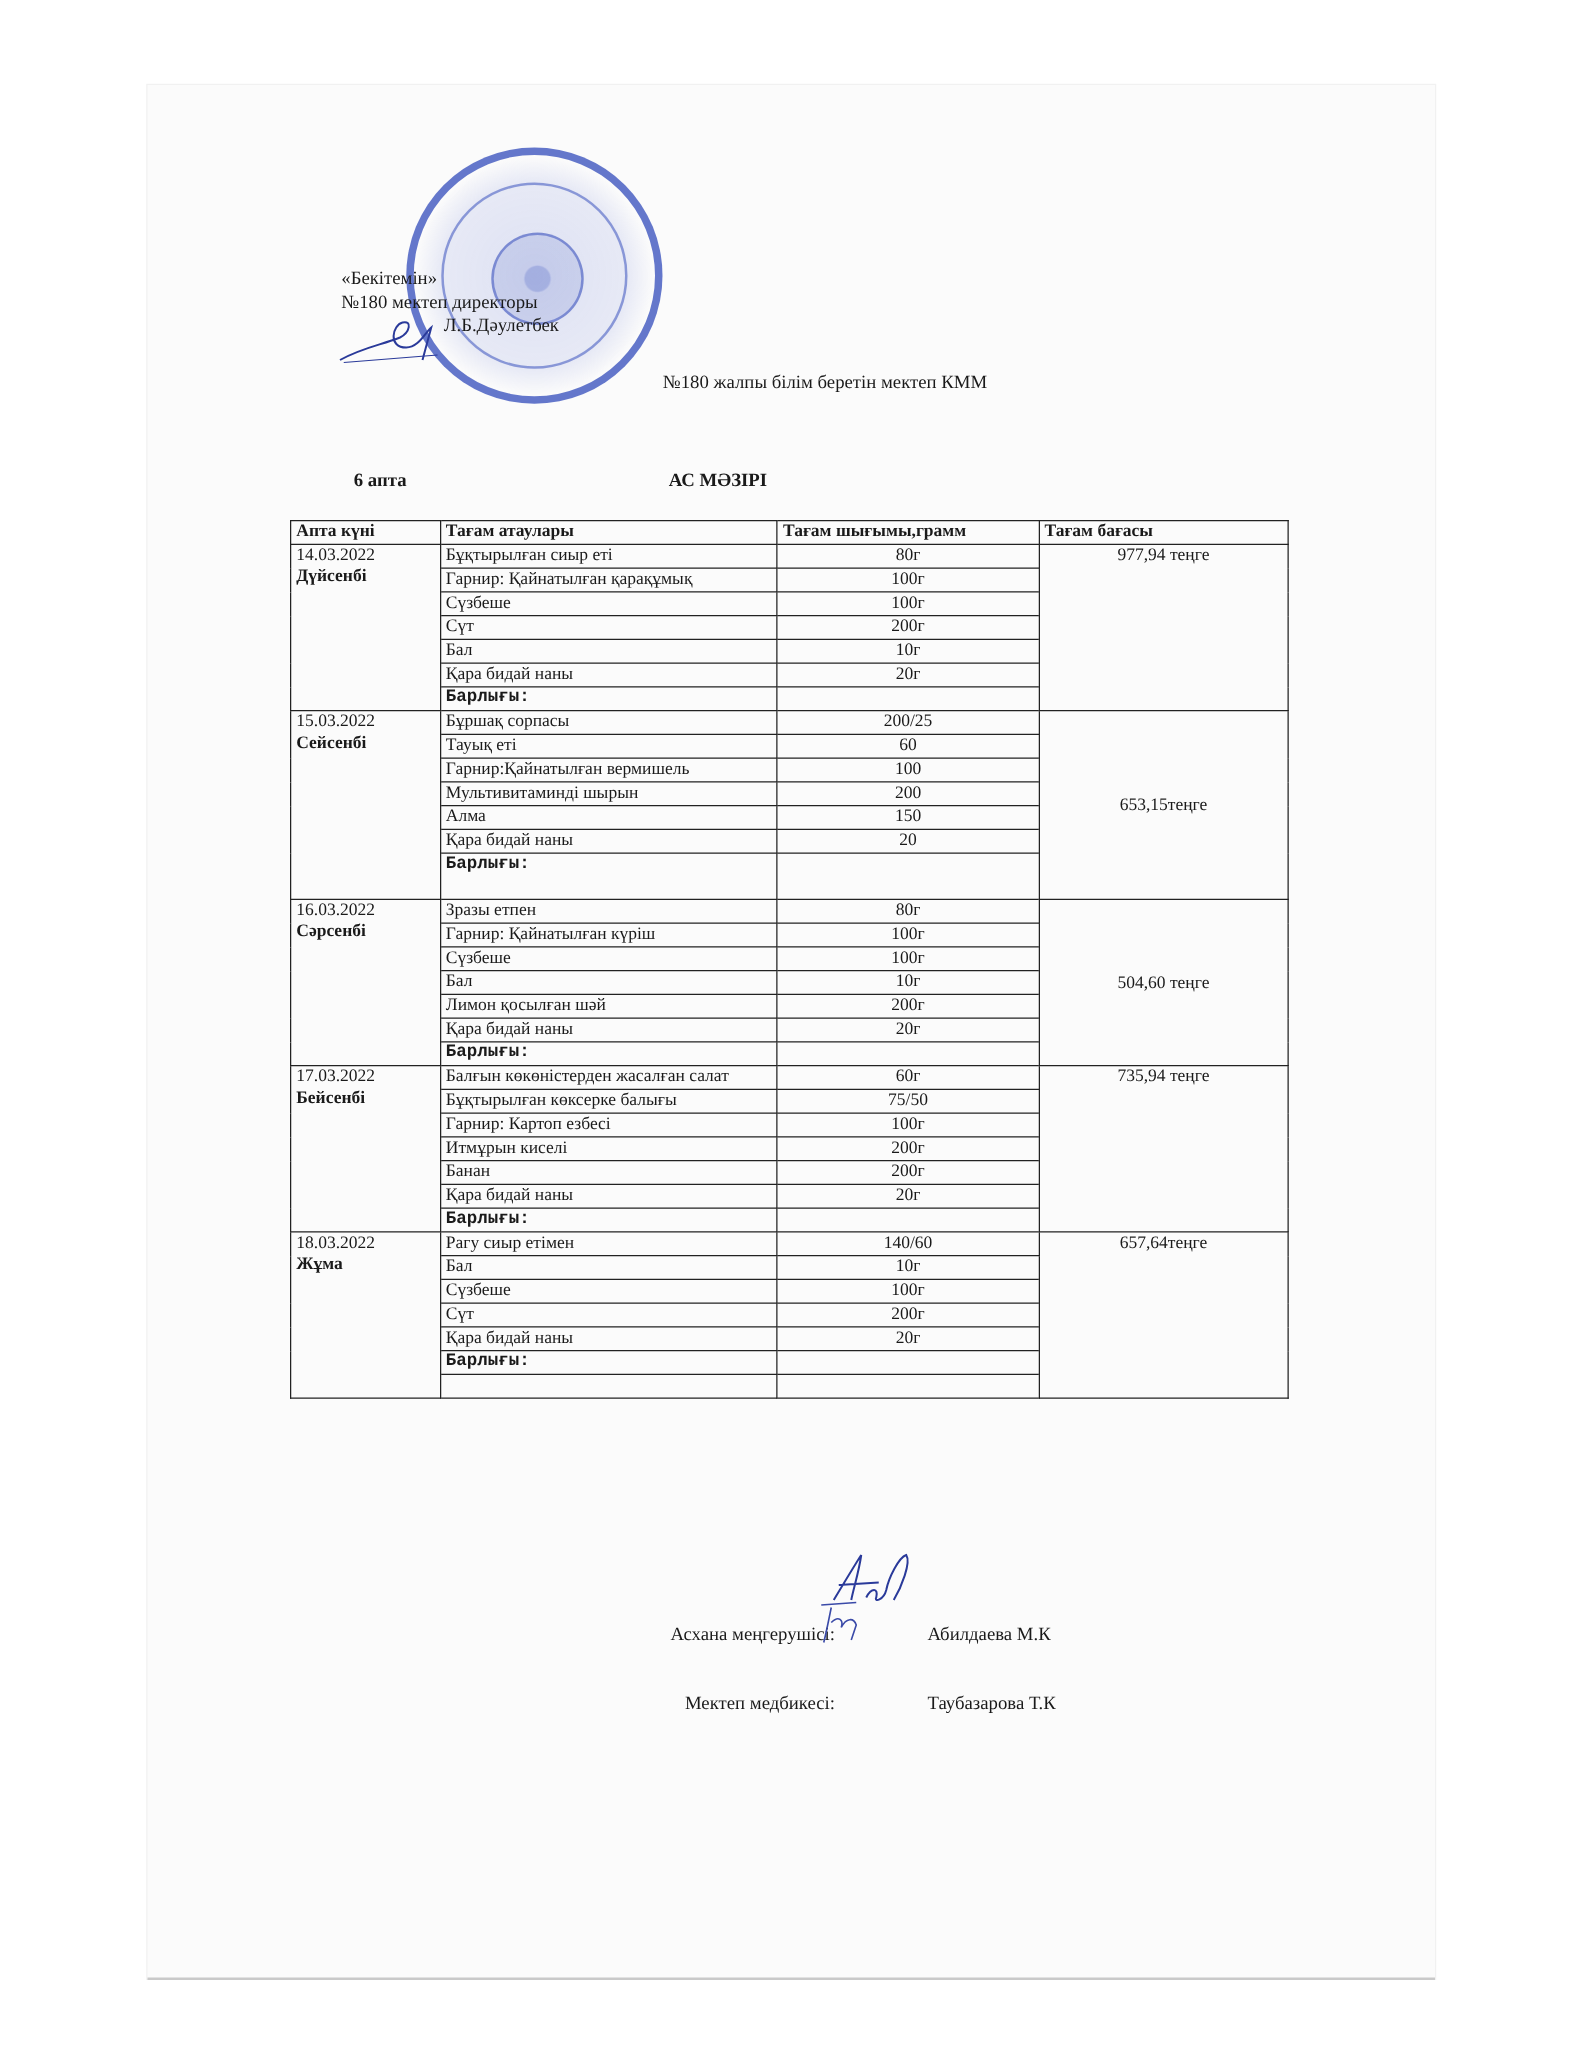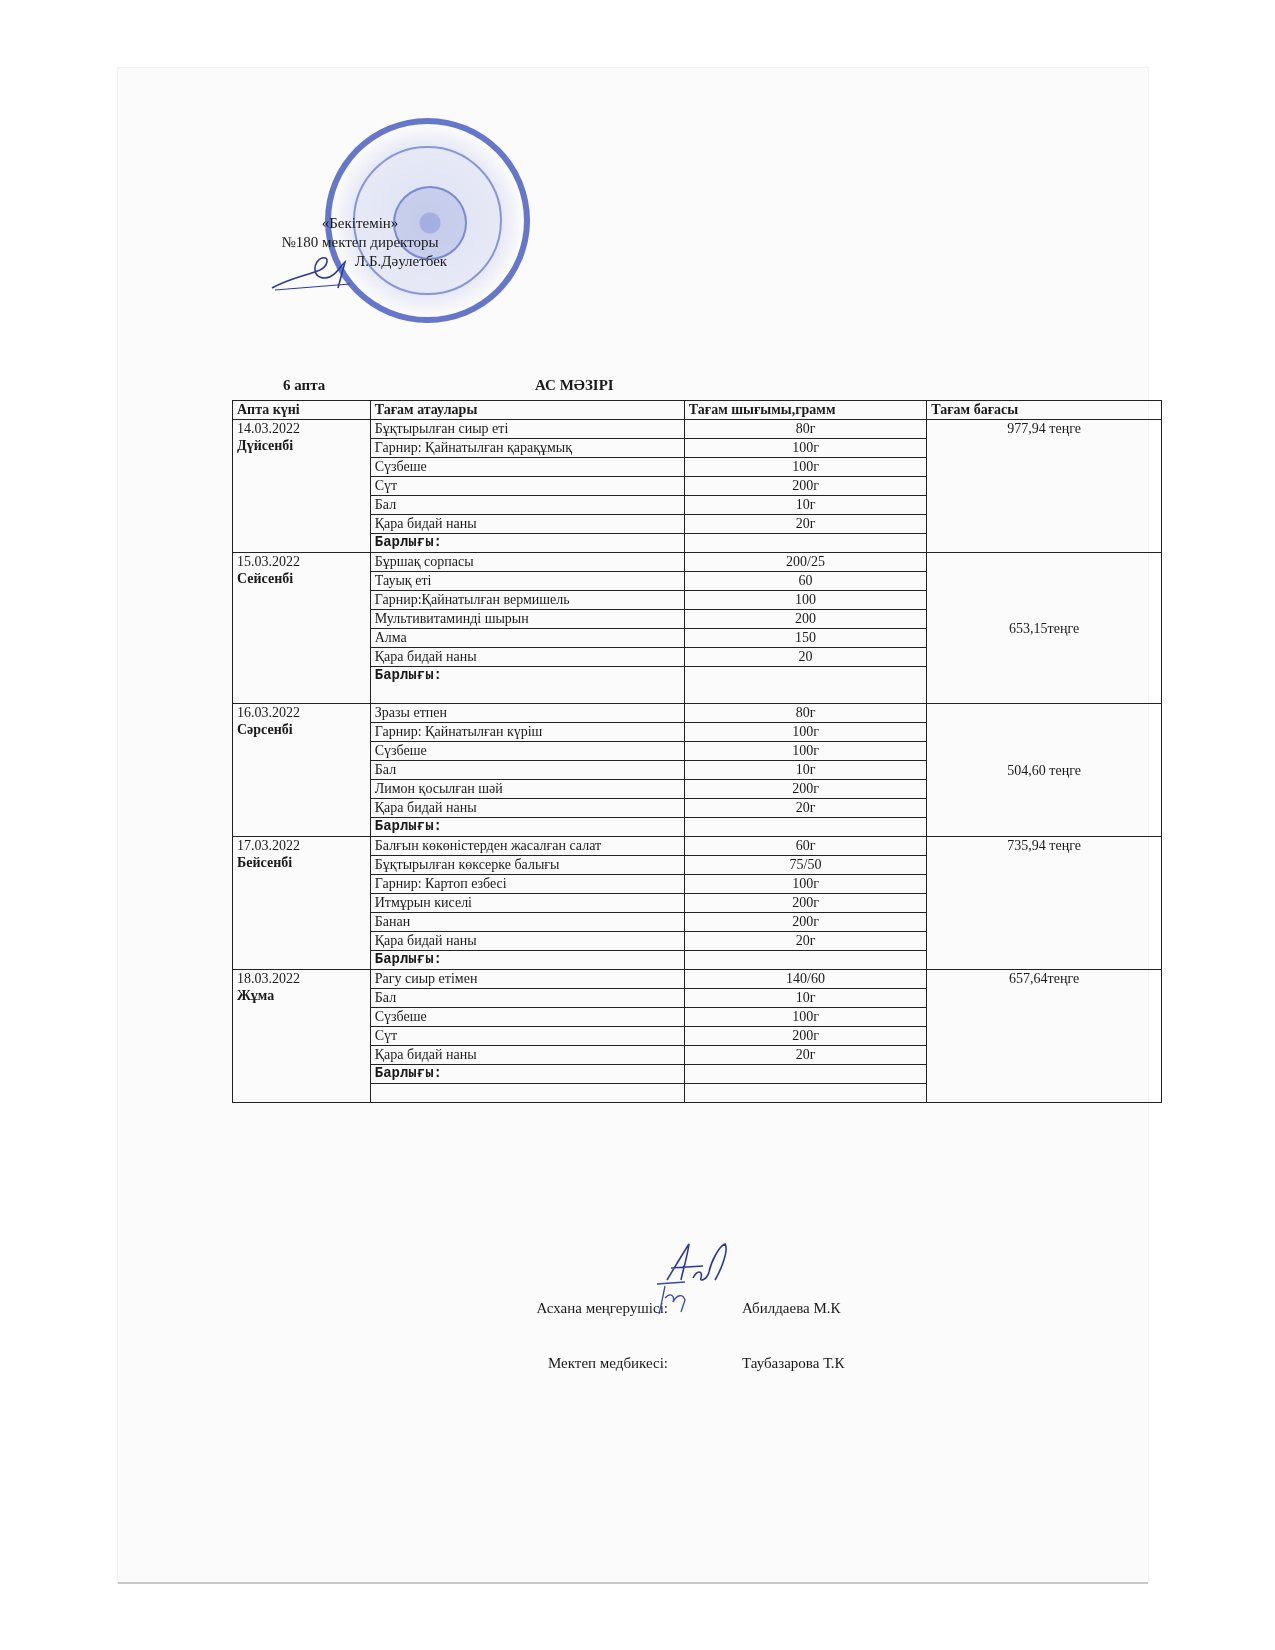--- a/index.html
+++ b/index.html
@@ -28,34 +28,34 @@
     .stamp::before {
       content: ""; position: absolute; left: 22px; top: 22px; right: 22px; bottom: 22px;
       border-radius: 50%; border: 2px solid rgba(58,82,190,0.55);
     }
     .stamp-emblem {
       position: absolute; left: 62px; top: 62px; width: 70px; height: 70px; border-radius: 50%;
       border: 2px solid rgba(58,82,190,0.55);
       background: radial-gradient(circle, rgba(58,82,190,0.35) 0 10px, rgba(58,82,190,0.15) 11px 35px);
     }
     .approval { position: absolute; left: 273px; top: 214px; font-size: 15px; line-height: 19px; }
-    .approval div { white-space: nowrap; text-align: center; }
+    .approval div { white-space: nowrap; }
     .approval .name { padding-left: 82px; }
     .signature-director {
       position: absolute; left: 270px; top: 248px; width: 100px; height: 45px;
     }
     .header-block {
       position: absolute; left: 440px; top: 296px; width: 440px; text-align: center;
       font-size: 15px; line-height: 20px;
     }
     .week-label { position: absolute; left: 283px; top: 377px; font-size: 15px; font-weight: bold; }
     .menu-title { position: absolute; left: 535px; top: 377px; font-size: 15px; font-weight: bold; }
 
     table.menu {
-      position: absolute; left: 232px; top: 400px; width: 930px;
+      position: absolute; left: 232px; top: 416px; width: 799px;
       border-collapse: collapse; font-size: 14px;
     }
     table.menu td, table.menu th {
       border: 1.5px solid #222; padding: 0 4px; height: 18px; line-height: 17px;
       vertical-align: top;
     }
     table.menu th { text-align: left; font-weight: bold; }
     col.c-day { width: 125px; }
     col.c-dish { width: 285px; }
     col.c-out { width: 220px; }
@@ -90,20 +90,21 @@
   <div>«Бекітемін»</div>
   <div>№180 мектеп директоры</div>
   <div class="name">Л.Б.Дәулетбек</div>
 </div>
 <svg class="signature-director" viewBox="0 0 100 45">
   <path d="M2 40 C 20 30, 35 28, 50 22 C 58 18, 60 8, 52 10 C 44 12, 40 30, 55 30 C 65 30, 70 18, 75 14 L 68 40" fill="none" stroke="#2a3a9a" stroke-width="1.6"></path>
   <path d="M5 42 L 80 36" fill="none" stroke="#2a3a9a" stroke-width="1"></path>
 </svg>
 
 <div class="header-block">
+  <div>№180 жалпы білім беретін мектеп КММ</div>
 </div>
 
 <div class="week-label">6 апта</div>
 <div class="menu-title">АС МӘЗІРІ</div>
 
 <table class="menu">
   <colgroup>
     <col class="c-day">
       <col class="c-dish">
       <col class="c-out">

